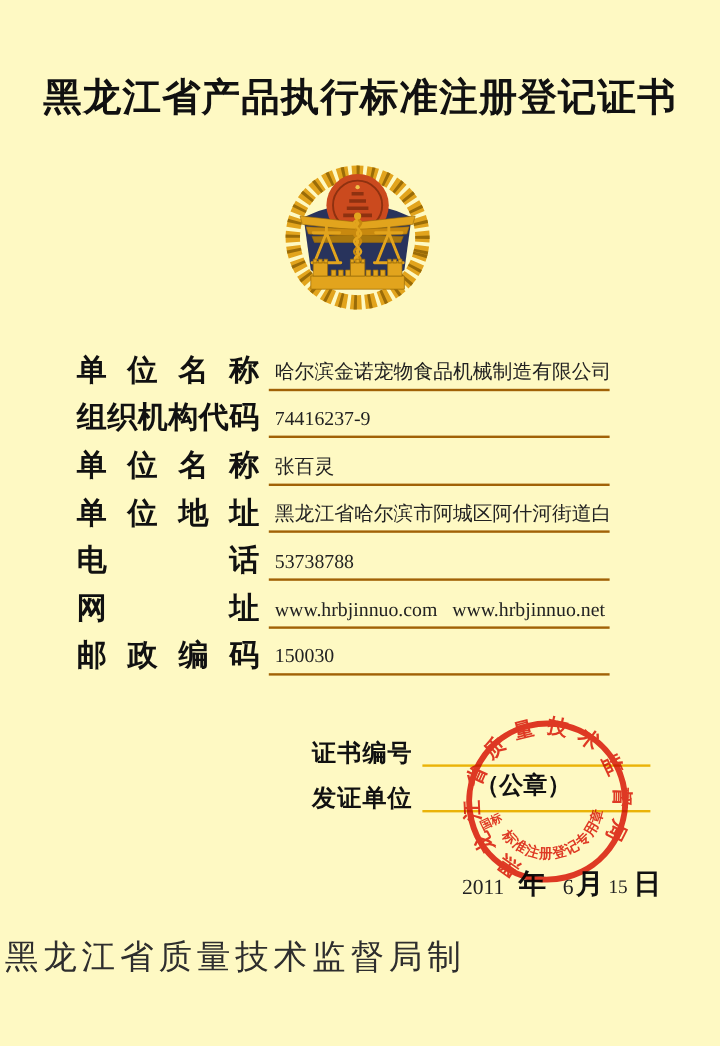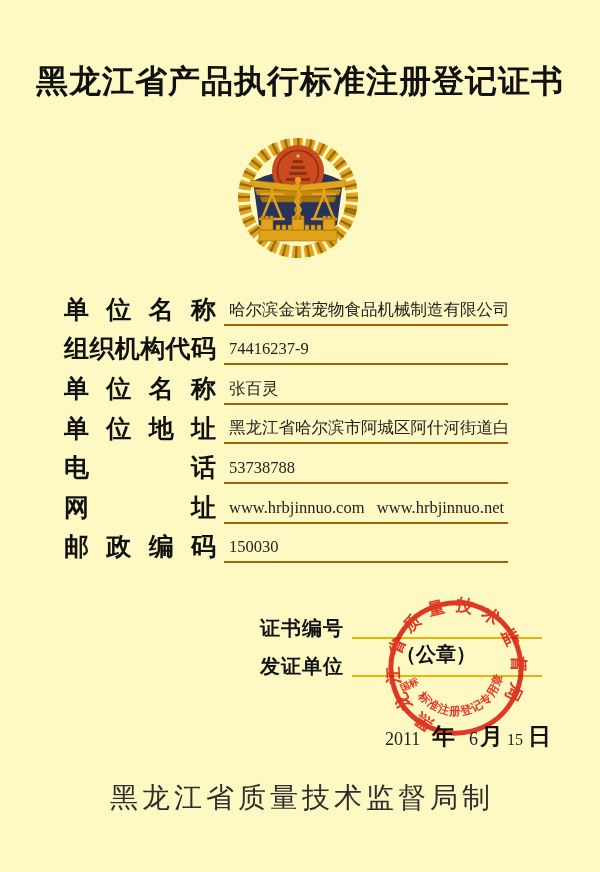--- a/index.html
+++ b/index.html
@@ -59,21 +59,21 @@
   .d-day{left:125px;font-size:16px;}
   .d-du{left:146px;}
   
   .seal{
     position:absolute;left:384px;top:596px;width:144px;height:144px;
     transform:rotate(-14deg);mix-blend-mode:multiply;opacity:.93;
   }
   .seal text{font-family:"Liberation Serif","DejaVu Serif",serif;}
   
   .footer{
-    position:absolute;top:779px;left:0;width:600px;text-align:center;
+    position:absolute;top:779px;left:0;width:600px;
     font-size:28px;letter-spacing:4px;text-indent:4px;color:#2e2e2e;
     font-weight:500;
   }
 </style>
 </head>
 <body>
 
 <div class="page">
 
   <h1 class="title">黑龙江省产品执行标准注册登记证书</h1>

